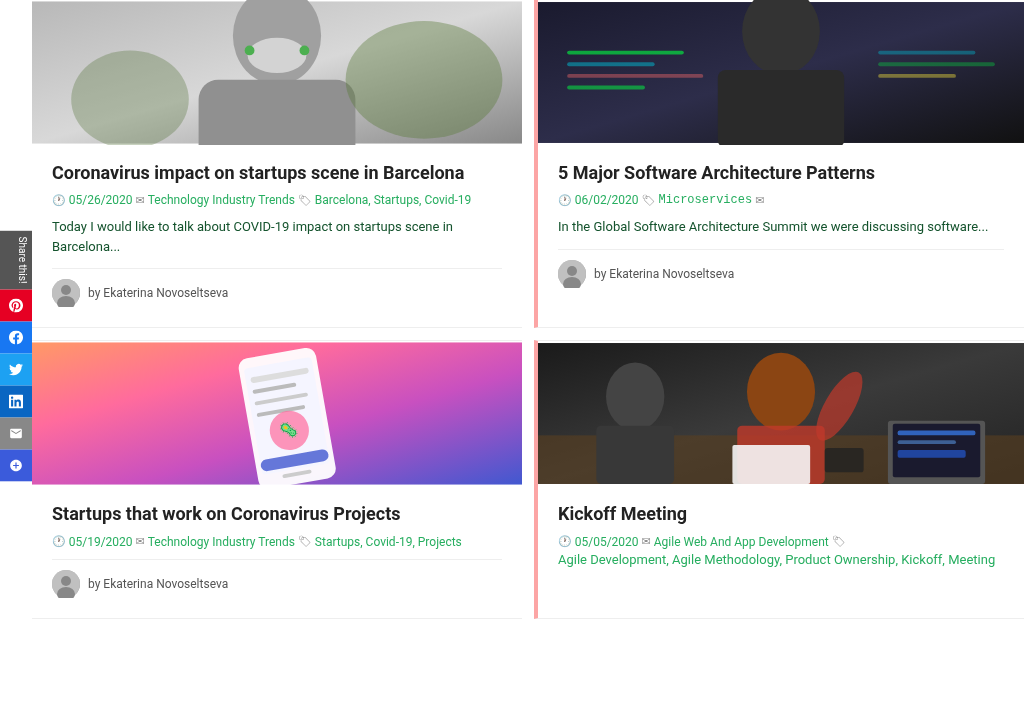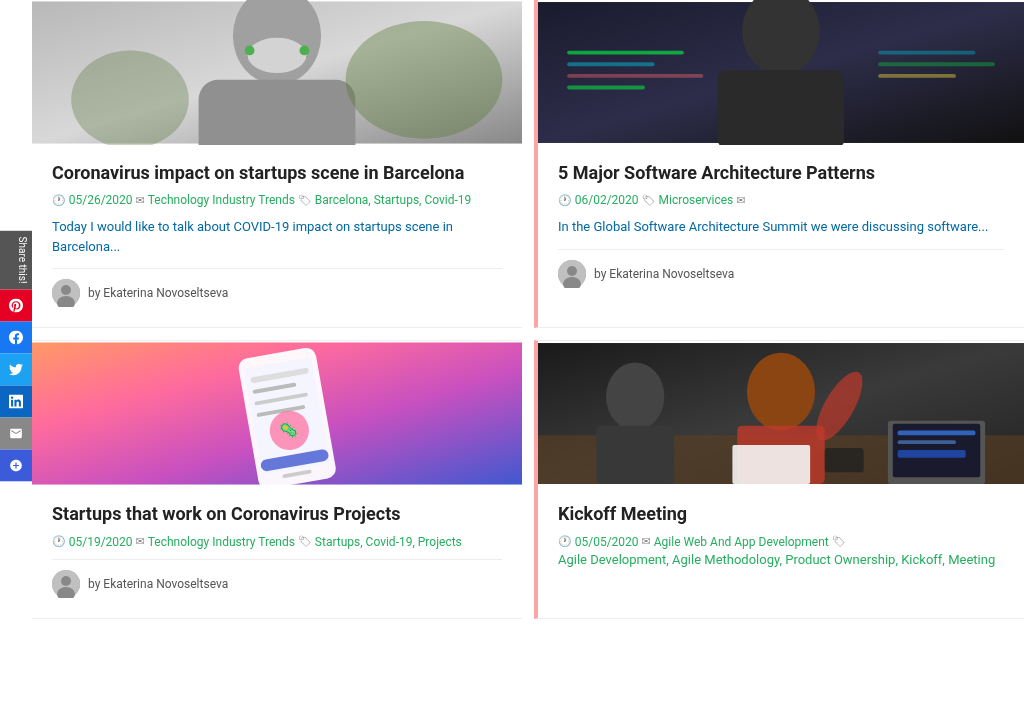--- a/index.html
+++ b/index.html
@@ -74,21 +74,21 @@
       color: #222;
       line-height: 1.35;
       margin-bottom: 8px;
     }
     .meta-icon {
       font-size: 11px;
       color: #888;
     }
     .card-excerpt {
       font-size: 13px;
-      color: #0369a1;
+      color: #14532d;
       line-height: 1.5;
       margin-bottom: 12px;
     }
     .card-divider {
       border: none;
       border-top: 1px solid #eee;
       margin: 10px 0;
     }
     .card-author {
       display: flex;
@@ -243,21 +243,21 @@
         <rect x="350" y="62" width="120" height="4" rx="2" fill="#00ff41" opacity="0.3"></rect>
         <rect x="350" y="74" width="80" height="4" rx="2" fill="#ffeb3b" opacity="0.4"></rect>
       </svg>
     </div>
     <div class="card-body">
       <h2 class="card-title">5 Major Software Architecture Patterns</h2>
       <div class="meta-row">
         <span class="meta-icon">🕐</span>
         <span class="green" style="cursor:pointer;">06/02/2020</span>
         <span class="meta-icon">🏷</span>
-        <span class="green" style="cursor:pointer;">Microservices</span>
+        <span class="green" style="cursor:pointer;font-family:Liberation Mono, monospace;">Microservices</span>
         <span class="meta-icon">✉</span>
       </div>
       <p class="card-excerpt">In the Global Software Architecture Summit we were discussing software...</p>
       <hr class="card-divider">
       <div class="card-author">
         <div class="author-avatar">
           <svg width="28" height="28" viewBox="0 0 28 28">
               <circle cx="14" cy="14" r="14" fill="#c0c0c0"></circle>
               <circle cx="14" cy="11" r="5" fill="#888"></circle>
               <ellipse cx="14" cy="24" rx="9" ry="7" fill="#888"></ellipse>

